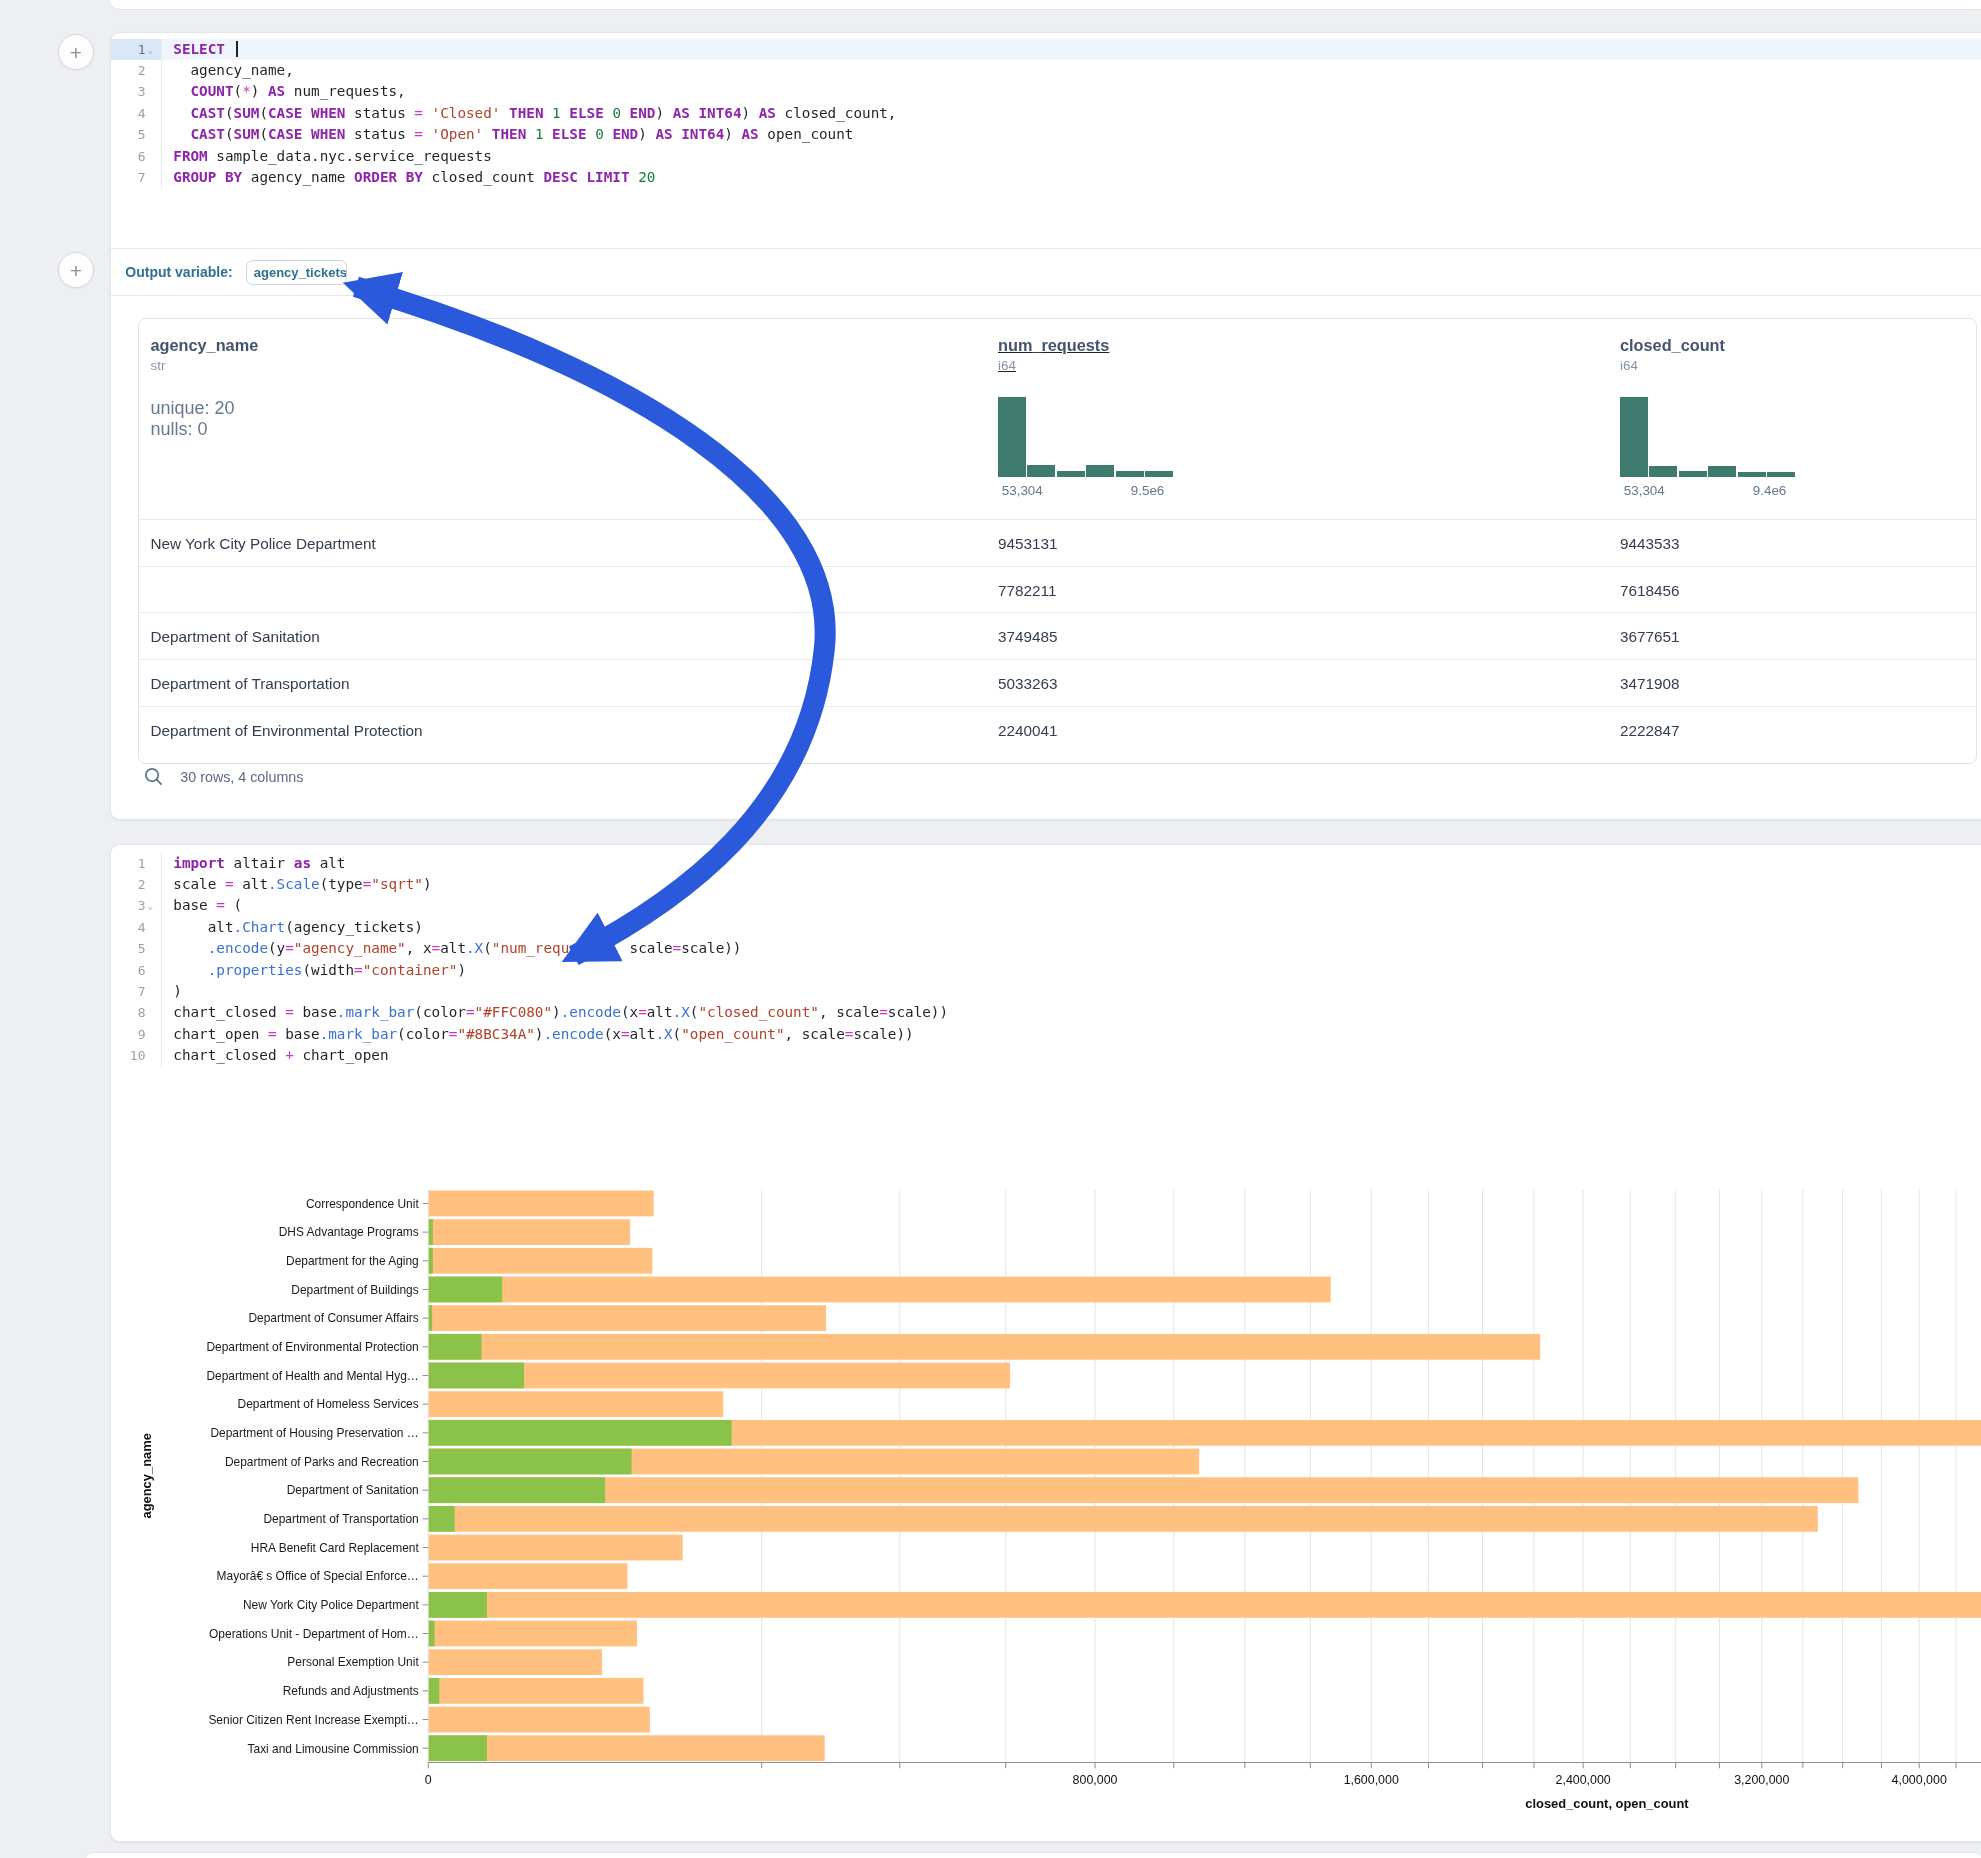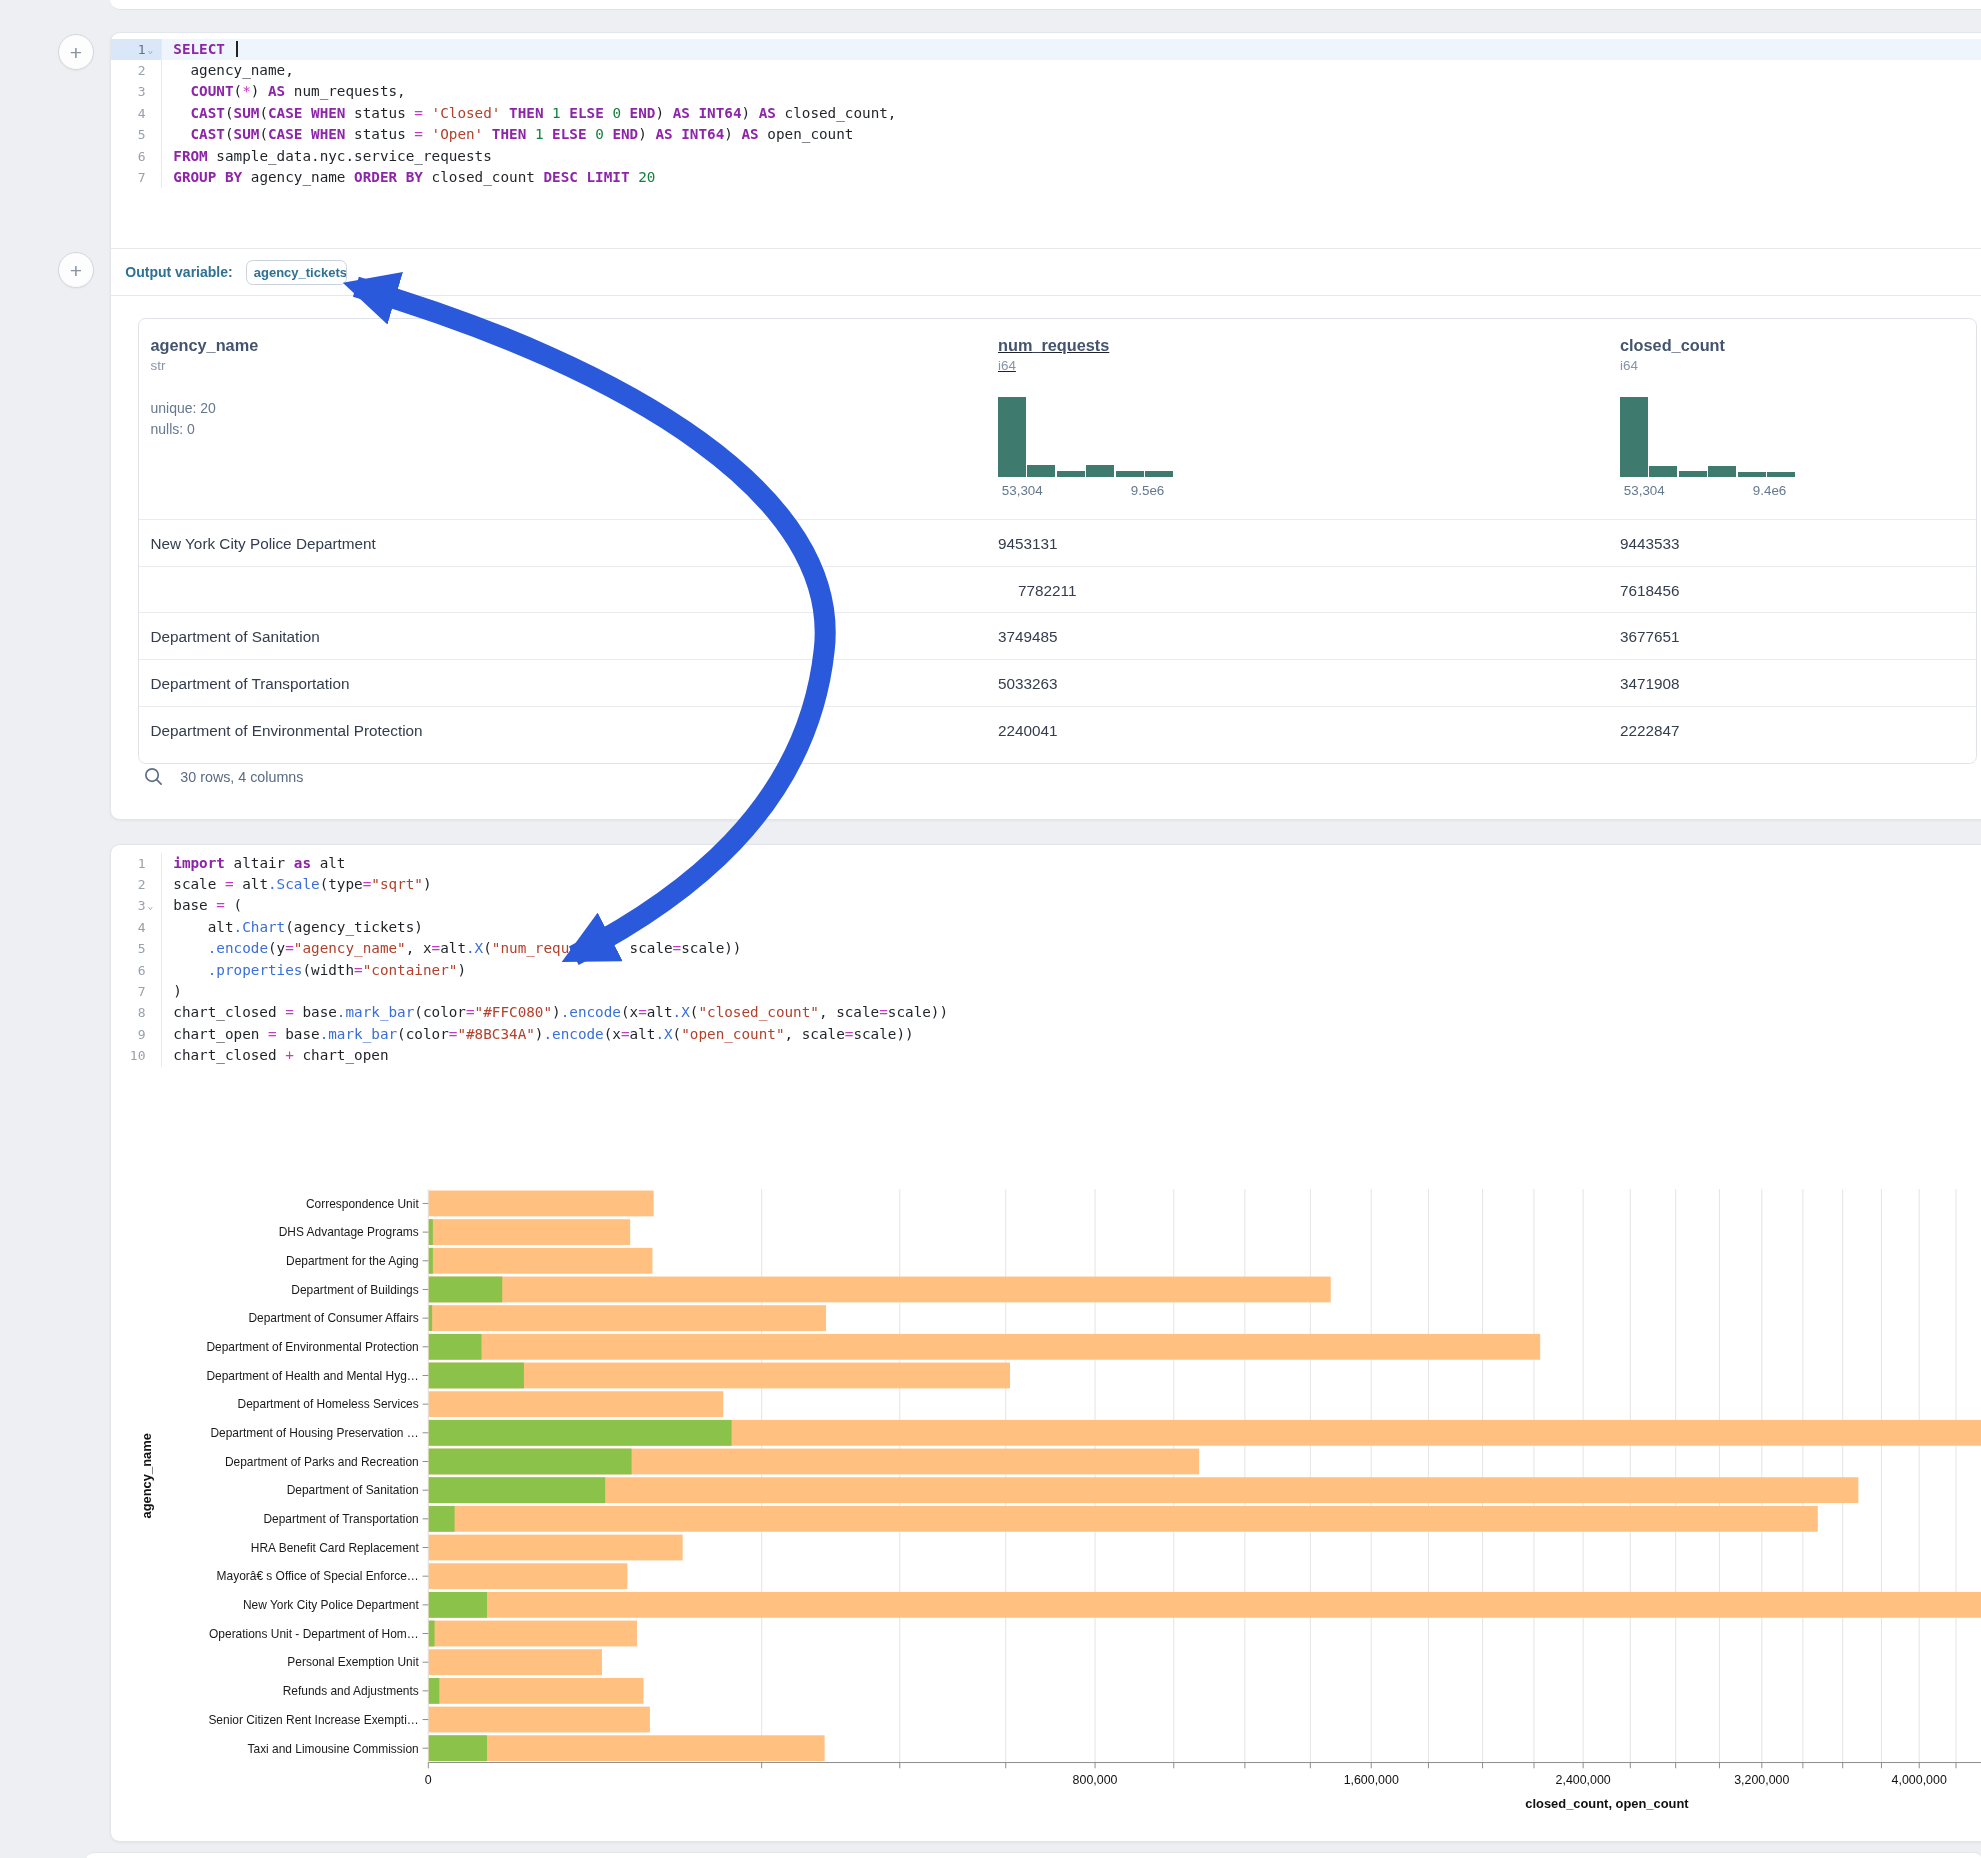--- a/index.html
+++ b/index.html
@@ -36,21 +36,21 @@
   .outvar-label{margin-left:14.3px;font-size:14px;font-weight:bold;color:#2e7193;}
   .chip{margin-left:13.4px;width:86px;height:23px;border:1px solid #ccd3da;border-radius:6.7px;
         background:#fff;font-size:13px;font-weight:bold;color:#2e7193;
         padding:0 6.7px;line-height:23px;overflow:hidden;white-space:nowrap;cursor:pointer;}
   
   .table-card{position:absolute;background:#fff;border:1px solid #dfe3e8;border-radius:7.6px;
               overflow:hidden;}
   .col-head{position:absolute;top:0;height:200px;}
   .col-name{font-size:16.3px;font-weight:bold;color:#44546e;padding-top:17px;}
   .col-dtype{font-size:13.4px;color:#8593a8;margin-top:2.9px;}
-  .col-meta{font-size:14px;color:#66788e;line-height:21px;}
+  .col-meta{font-size:18px;color:#66788e;line-height:21px;}
   .hist{position:absolute;width:175px;height:80px;display:flex;align-items:flex-end;gap:1.9px;}
   .hist .hbar{flex:1;background:#3e7b6e;}
   .hist-labels{position:absolute;width:220px;font-size:13.4px;color:#66788e;}
   .t-row{position:absolute;left:0;right:0;height:47px;border-top:1px solid #e9ebee;}
   .t-cell{position:absolute;top:0;height:47px;line-height:47px;font-size:15.3px;color:#333d4d;
           white-space:nowrap;}
   .table-footer{position:absolute;display:flex;align-items:center;gap:16.3px;
                 color:#5a6b84;font-size:14.3px;}
   
   .chart-wrap{position:absolute;left:0;top:325px;width:2676px;height:669px;}
@@ -133,21 +133,21 @@
         </div>
       </div>
 
       <div id="table-rows">
           <div class="t-row" style="top: 200px;">
             <div class="t-cell" style="left: 11.5px;">New York City Police Department</div>
             <div class="t-cell" style="left: 859px;">9453131</div>
             <div class="t-cell" style="left: 1481px;">9443533</div>
           </div>
           <div class="t-row" style="top: 247px;">
-            <div class="t-cell" style="left: 859px; margin-left: 20px;">7782211</div>
+            <div class="t-cell" style="left: 859px;">7782211</div>
             <div class="t-cell" style="left: 1481px;">7618456</div>
           </div>
           <div class="t-row" style="top: 293px;">
             <div class="t-cell" style="left: 11.5px;">Department of Sanitation</div>
             <div class="t-cell" style="left: 859px;">3749485</div>
             <div class="t-cell" style="left: 1481px;">3677651</div>
           </div>
           <div class="t-row" style="top: 340px;">
             <div class="t-cell" style="left: 11.5px;">Department of Transportation</div>
             <div class="t-cell" style="left: 859px;">5033263</div>

